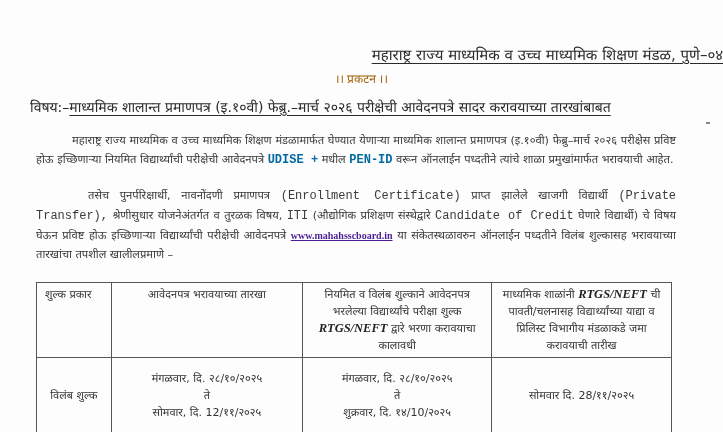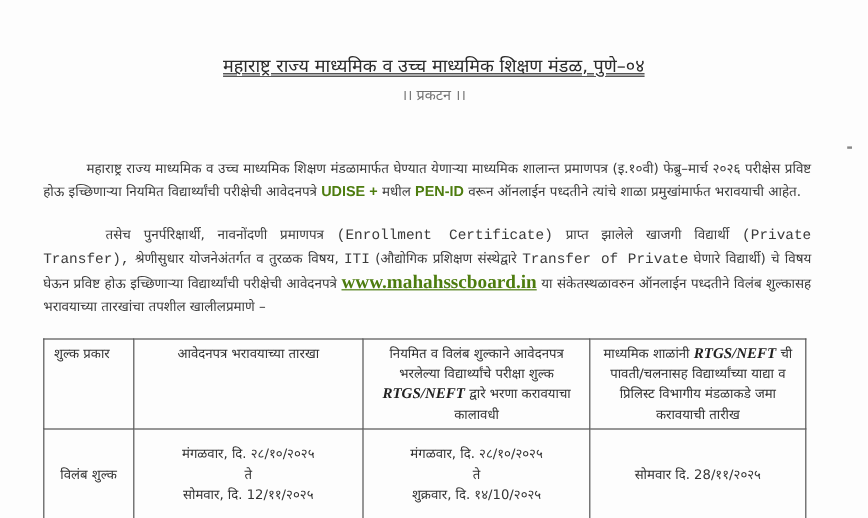--- a/index.html
+++ b/index.html
@@ -18,38 +18,37 @@
     .page {
       position: absolute;
       left: 0; top: 0;
       width: 723px; height: 432px;
       background: #fdfdfd;
     }
     .heading {
       position: absolute;
       left: 0; width: 723px;
       top: 44px;
-      text-align: center;
+      text-align: right;
       font-family: "DejaVu Sans", "Liberation Sans", sans-serif;
       font-size: 15px;
       color: #2b2b2b;
-      text-decoration: underline;
     }
     .heading span {
       text-decoration: underline;
       text-underline-offset: 3px;
     }
     .prakatan {
       position: absolute;
       left: 0; width: 723px;
       top: 70px;
       text-align: center;
-      font-family: Liberation Sans, sans-serif;
+      font-family: Liberation Serif, serif;
       font-size: 12px;
-      color: #737373;
+      color: #a16207;
     }
     .subject {
       position: absolute;
       left: 30px;
       top: 97px;
       width: 690px;
       font-family: "DejaVu Sans", "Liberation Sans", sans-serif;
       font-size: 14px;
       color: #2b2b2b;
       white-space: nowrap;
@@ -64,35 +63,35 @@
       width: 640px;
       font-family: "DejaVu Sans", "Liberation Sans", sans-serif;
       font-size: 11.2px;
       line-height: 19px;
       color: #3a3a3a;
       text-align: justify;
     }
     .para1 { top: 131px; }
     .para2 { top: 186px; }
     .para b {
-      font-family: Liberation Sans, sans-serif;
+      font-family: Liberation Mono, monospace;
       font-weight: bold;
-      color: #4d7c0f;
+      color: #0369a1;
       font-size: 12px;
     }
     .para .en {
       font-family: Liberation Mono, monospace;
       font-size: 12px;
     }
     .para .link {
       font-family: "Liberation Serif", "DejaVu Serif", serif;
       font-weight: bold;
       text-decoration: underline;
-      color: #4d7c0f;
-      font-size: 16px;
+      color: #4c1d95;
+      font-size: 10px;
     }
     .indent { display: inline-block; width: 36px; }
     .indent2 { display: inline-block; width: 52px; }
 
     table.fees {
       position: absolute;
       left: 36px;
       top: 282px;
       width: 636px;
       border-collapse: collapse;
@@ -133,38 +132,41 @@
 <body>
 
 <div class="page">
 
   <div class="heading">
     <span>महाराष्ट्र राज्य माध्यमिक व उच्च माध्यमिक शिक्षण मंडळ, पुणे–०४</span>
   </div>
 
   <div class="prakatan">।। प्रकटन ।।</div>
 
+  <div class="subject">
+    <span>विषय:–</span><span class="ul">माध्यमिक शालान्त प्रमाणपत्र (इ.१०वी) फेब्रु.–मार्च २०२६ परीक्षेची आवेदनपत्रे सादर करावयाच्या तारखांबाबत</span>
+  </div>
 
   <div class="para para1">
     <span class="indent"></span><span>महाराष्ट्र राज्य माध्यमिक व उच्च माध्यमिक शिक्षण मंडळामार्फत घेण्यात येणाऱ्या माध्यमिक शालान्त प्रमाणपत्र (इ.१०वी) फेब्रु–मार्च २०२६ परीक्षेस प्रविष्ट होऊ इच्छिणाऱ्या नियमित विद्यार्थ्यांची परीक्षेची आवेदनपत्रे</span>
     <b>UDISE +</b>
     <span>मधील</span>
     <b>PEN-ID</b>
     <span>वरून ऑनलाईन पध्दतीने त्यांचे शाळा प्रमुखांमार्फत भरावयाची आहेत.</span>
   </div>
 
   <div class="para para2">
     <span class="indent2"></span><span>तसेच पुनर्परिक्षार्थी, नावनोंदणी प्रमाणपत्र</span>
     <span class="en">(Enrollment Certificate)</span>
     <span>प्राप्त झालेले खाजगी विद्यार्थी</span>
     <span class="en">(Private Transfer),</span>
     <span>श्रेणीसुधार योजनेअंतर्गत व तुरळक विषय,</span>
     <span class="en">ITI</span>
     <span>(औद्योगिक प्रशिक्षण संस्थेद्वारे</span>
-    <span class="en">Transfer of Private</span>
+    <span class="en">Candidate of Credit</span>
     <span>घेणारे विद्यार्थी) चे विषय घेऊन प्रविष्ट होऊ इच्छिणाऱ्या विद्यार्थ्यांची परीक्षेची आवेदनपत्रे</span>
     <a class="link">www.mahahsscboard.in</a>
     <span>या संकेतस्थळावरुन ऑनलाईन पध्दतीने विलंब शुल्कासह भरावयाच्या तारखांचा तपशील खालीलप्रमाणे –</span>
   </div>
 
   <table class="fees">
     <tbody>
         <tr class="hdr">
       <th class="c1">शुल्क प्रकार</th>
       <th class="c2">आवेदनपत्र भरावयाच्या तारखा</th>

